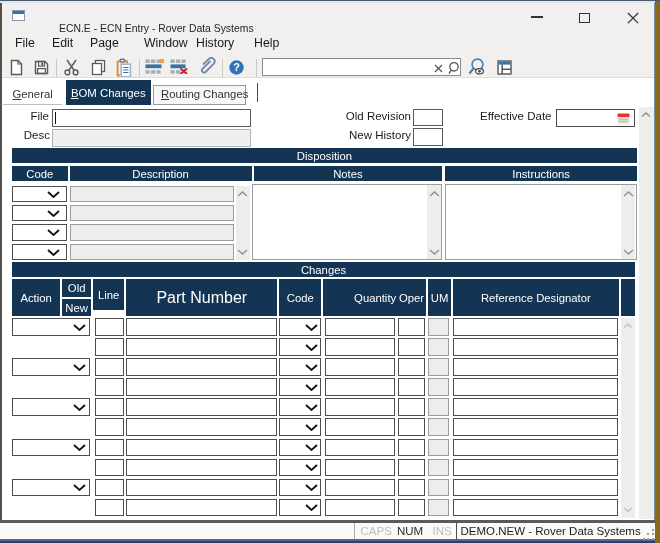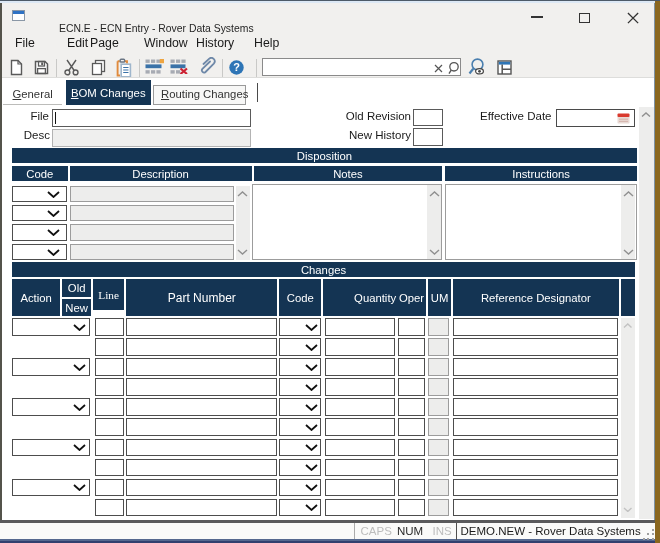--- a/index.html
+++ b/index.html
@@ -25,21 +25,21 @@
 <div class="abs" style="left:0;top:541px;width:655px;height:2px;background:#323f6e;"></div>
 <div class="abs" style="left:12px;top:10px;width:13px;height:11px;border:1.3px solid #8a97a6;background:#fff;box-sizing:border-box;"></div>
 <div class="abs" style="left:13.3px;top:11.3px;width:10.4px;height:3px;background:#2f72c4;"></div>
 <div class="abs tt" style="left:31px;top:23px;font-size:10.4px;margin-left:28px;">ECN.E - ECN Entry - Rover Data Systems</div>
 <div class="abs" style="left:531px;top:16px;width:11.8px;height:1.5px;background:#333;"></div>
 <div class="abs" style="left:579px;top:12.8px;width:11px;height:10px;border:1.2px solid #333;box-sizing:border-box;"></div>
 <svg class="abs" style="left:626.5px;top:11.5px" width="13" height="13" viewBox="0 0 14 14">
       <path d="M1 1 L12 12 M12 1 L1 12" stroke="#333" stroke-width="1.4"></path>
     </svg>
 <div class="mi" style="left:15px;">File</div>
-<div class="mi" style="left:67px;">Edit</div>
+<div class="mi" style="left:52px;">Edit</div>
 <div class="mi" style="left:90px;">Page</div>
 <div class="mi" style="left:134px;margin-left:10px;">Window</div>
 <div class="mi" style="left:196px;">History</div>
 <div class="mi" style="left:254px;">Help</div>
 <svg class="abs" style="left:10px;top:59px" width="13" height="17" viewBox="0 0 13 17">
 <path d="M1.5 1.5 H8 L11.5 5 V15.5 H1.5 Z" fill="#fff" stroke="#5a5a5a" stroke-width="1.4"></path>
 <path d="M8 1.5 V5 H11.5" fill="none" stroke="#5a5a5a" stroke-width="1.2"></path>
     </svg>
 <svg class="abs" style="left:34px;top:59.5px" width="15" height="15" viewBox="0 0 15 15">
 <path d="M1.5 1.5 H11 L13.5 4 V13.5 H1.5 Z" fill="#fff" stroke="#5a5a5a" stroke-width="1.5"></path>
@@ -208,24 +208,24 @@
     </div>
 <div class="abs hdr" style="left:12.0px;top:262.3px;width:623.0px;height:14.6px;font-size:11.3px;">
       <span>Changes</span>
     </div>
 <div class="abs hdr" style="left:62.3px;top:279.4px;width:28.7px;height:18.0px;font-size:11.3px;">
       <span>Old</span>
     </div>
 <div class="abs hdr" style="left:62.3px;top:298.9px;width:28.7px;height:17.3px;font-size:11.3px;">
       <span>New</span>
     </div>
-<div class="abs hdr" style="left:93.0px;top:279.4px;width:31.3px;height:31px;font-size:11.3px;font-family:Liberation Serif, serif;">
+<div class="abs hdr" style="left:93.0px;top:279.4px;width:31.3px;height:31px;font-size:11.3px;">
       <span>Line</span>
     </div>
-<div class="abs hdr" style="left:126.3px;top:279.4px;width:151.0px;height:36.8px;font-size:12px;">
+<div class="abs hdr" style="left:126.3px;top:279.4px;width:151.0px;height:36.8px;font-size:16px;">
       <span>Part Number</span>
     </div>
 <div class="abs hdr" style="left:279.3px;top:279.4px;width:42.0px;height:36.8px;font-size:11.3px;">
       <span>Code</span>
     </div>
 <div class="abs hdr" style="left:323.3px;top:279.4px;width:71.7px;height:36.8px;font-size:11.3px;padding-left:16px;">
       <span>Quantity</span>
     </div>
 <div class="abs hdr" style="left:397.0px;top:279.4px;width:29.1px;height:36.8px;font-size:11.3px;">
       <span>Oper</span>

